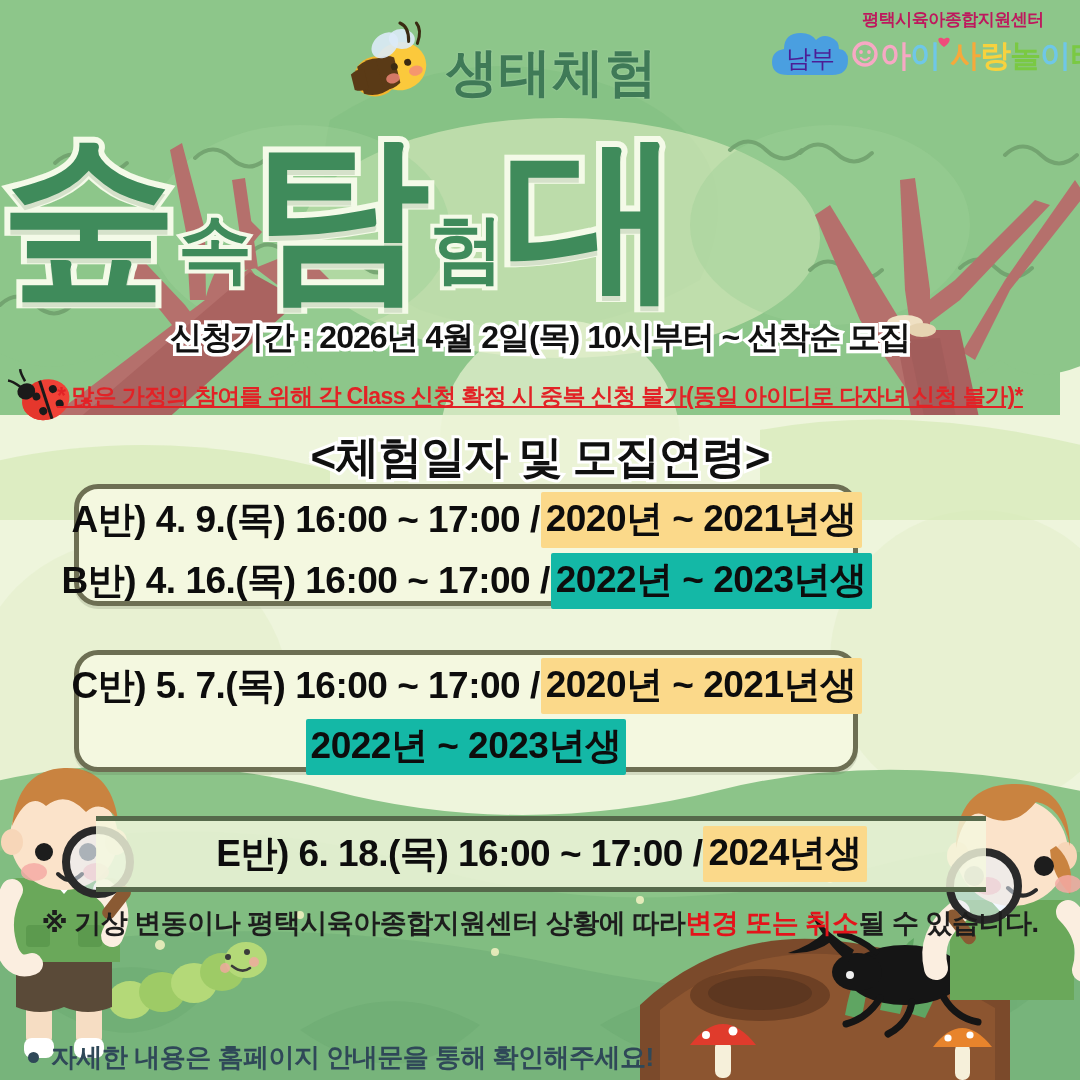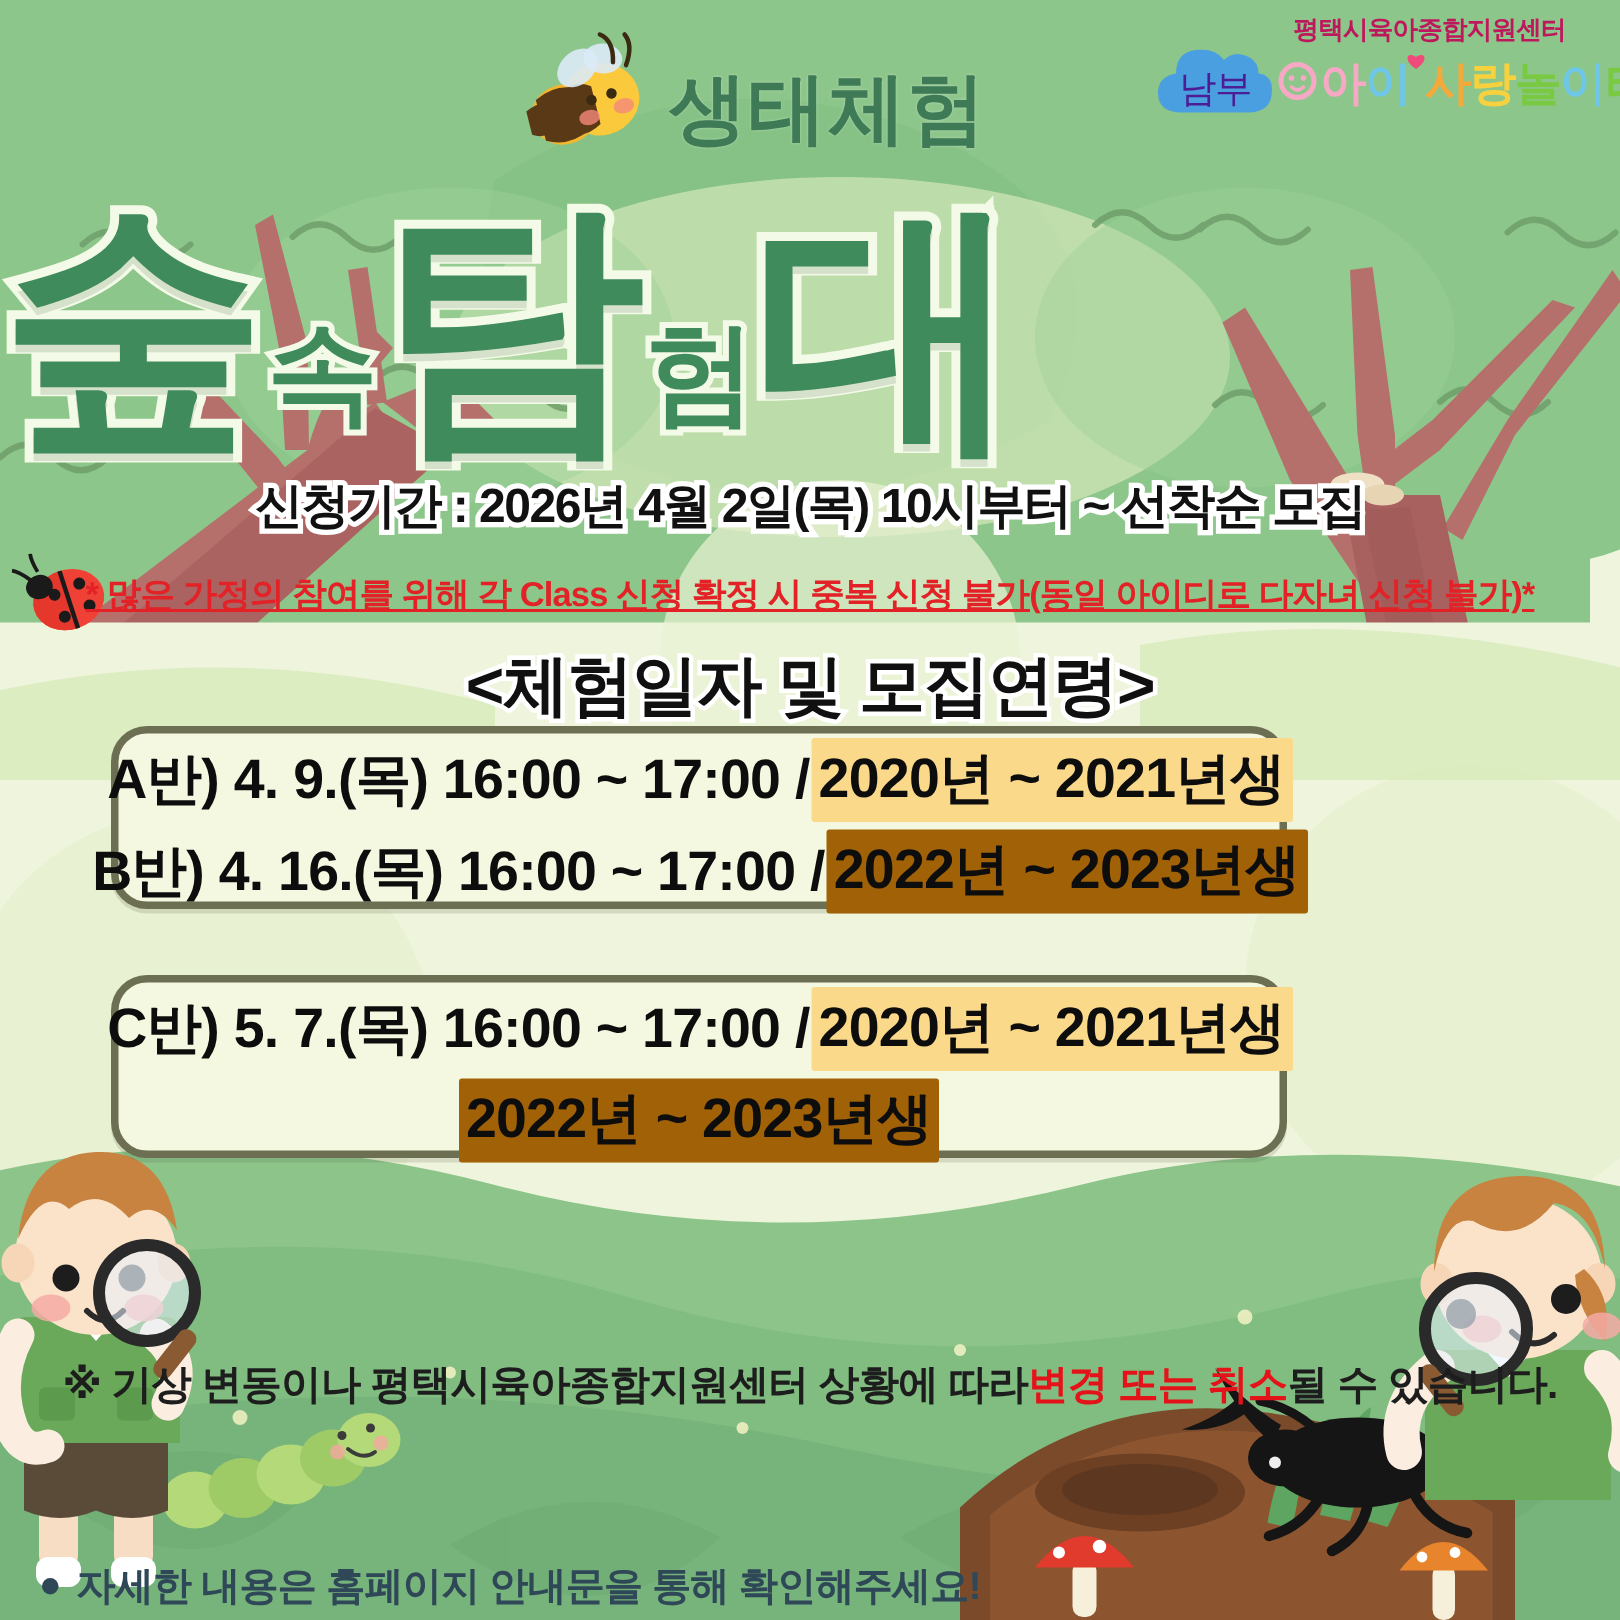--- a/index.html
+++ b/index.html
@@ -81,21 +81,21 @@
     height:61px;white-space:nowrap;
     font-size:37px;font-weight:800;color:#0d0d0d;
     letter-spacing:-.5px;
   }
   .class-row .seg{padding:0 1px;}
   .hl{
     padding:2px 5px 4px 5px;border-radius:2px;
     -webkit-text-stroke:0;
   }
   .hl-yellow{background:#fbd98a;}
-  .hl-green{background:#a16207;}
+  .hl-green{background:#14b8a6;}
 
   
   #e-band{
     position:absolute;left:96px;width:890px;top:816px;height:76px;
     background:rgba(244,248,222,.82);
     border-top:5px solid #56694b;
     border-bottom:5px solid #56694b;
     box-sizing:border-box;
     display:flex;align-items:center;justify-content:center;
   }
@@ -434,20 +434,26 @@
   <div id="box-2" class="class-box">
     <div class="class-row">
       <span class="seg">C반) 5.   7.(목) 16:00 ~ 17:00 /</span>
       <span class="hl hl-yellow">2020년 ~ 2021년생</span>
     </div>
     <div class="class-row">
       <span class="hl hl-green">2022년 ~ 2023년생</span>
     </div>
   </div>
 
+  <div id="e-band">
+    <div class="class-row">
+      <span class="seg">E반) 6. 18.(목) 16:00 ~ 17:00 /</span>
+      <span class="hl hl-yellow">2024년생</span>
+    </div>
+  </div>
 
   <div id="footer-note" class="abs">
     <span class="dot"></span>
     <span>자세한 내용은 홈페이지 안내문을 통해 확인해주세요!</span>
   </div>
 
   <div id="cancel-note" class="abs">
     <span>※ 기상 변동이나 평택시육아종합지원센터 상황에 따라ㅤ</span><span class="red">변경 또는 취소</span><span>될 수 있습니다.</span>
   </div>
 

